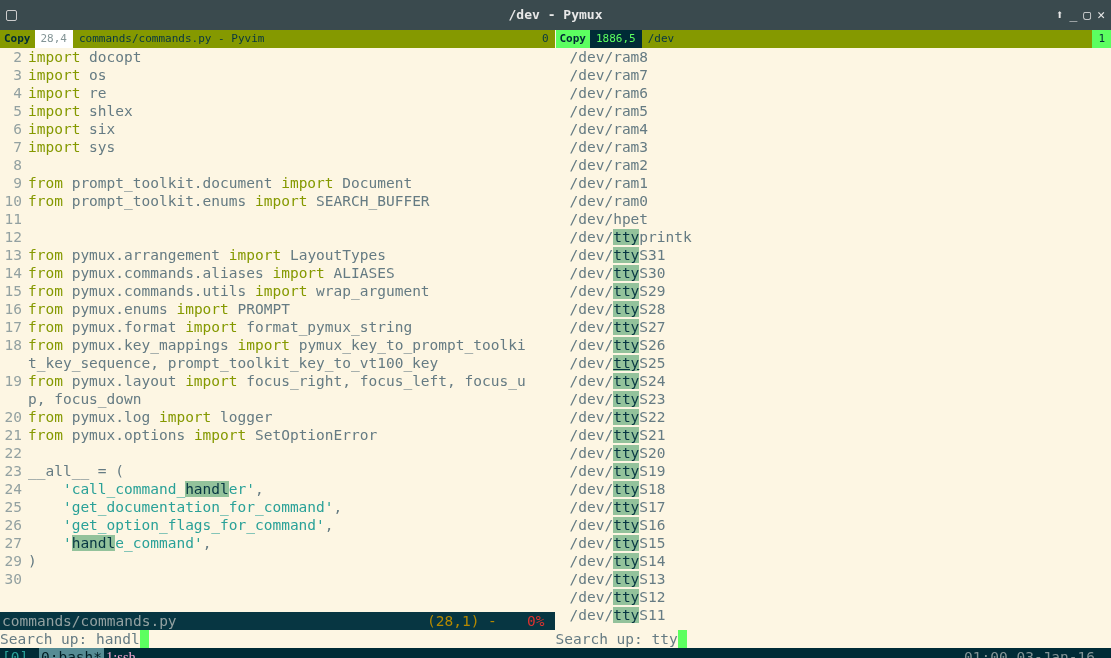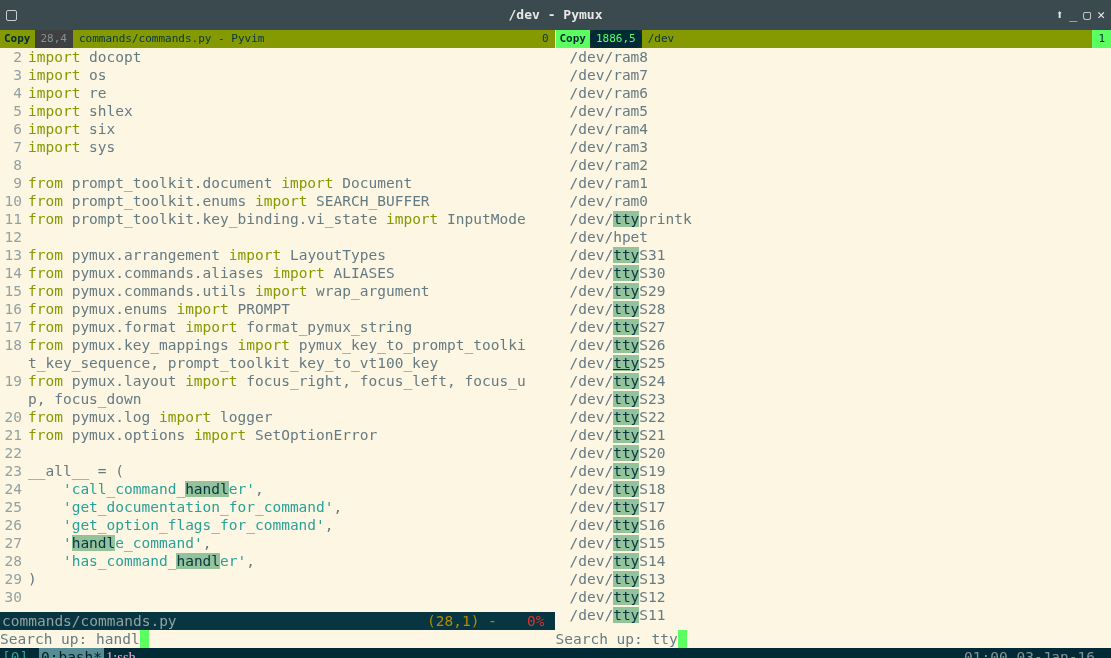--- a/index.html
+++ b/index.html
@@ -58,22 +58,22 @@
 
 .topbar {
   height: 18px;
   display: flex;
   font-size: 11px;
   line-height: 18px;
   white-space: pre;
 }
 .topbar .copybadge { background: #859900; color: #002b36; font-weight: bold; padding: 0 4px; }
 .topbar .copybadge.active { background: #5cff60; }
-.topbar .pos { background: #404040; color: #839496; padding: 0 6px; }
-.topbar .pos.active { background: #002b36; color: #5cff60; border-radius: 7px; }
+.topbar .pos { background: #ffffff; color: #839496; padding: 0 6px; }
+.topbar .pos.active { background: #002b36; color: #5cff60; }
 .topbar .filepath { background: #859900; color: #073642; flex: 1; padding: 0 6px; }
 .topbar .count { background: #859900; color: #073642; padding: 0 6px; text-align: right; }
 .topbar .count.active { background: #5cff60; color: #002b36; }
 
 .editor {
   flex: 1;
   background: #fdf6e3;
   color: #657b83;
   overflow: hidden;
   position: relative;
@@ -199,21 +199,20 @@
         <div class="codeline">
           <span class="gutter">9</span>
           <span class="linetext"><span class="kw">from</span><span> prompt_toolkit.document </span><span class="kw">import</span><span> Document</span></span>
         </div>
         <div class="codeline">
           <span class="gutter">10</span>
           <span class="linetext"><span class="kw">from</span><span> prompt_toolkit.enums </span><span class="kw">import</span><span> SEARCH_BUFFER</span></span>
         </div>
         <div class="codeline">
           <span class="gutter">11</span>
-          <span class="linetext"><span class="kw">from</span><span> prompt_toolkit.key_binding.vi_state </span><span class="kw">import</span><span> InputMode</span></span>
         </div>
         <div class="codeline">
           <span class="gutter">12</span>
           <span class="linetext"></span>
         </div>
         <div class="codeline">
           <span class="gutter">13</span>
           <span class="linetext"><span class="kw">from</span><span> pymux.arrangement </span><span class="kw">import</span><span> LayoutTypes</span></span>
         </div>
         <div class="codeline">
@@ -272,24 +271,20 @@
           <span class="gutter">25</span>
           <span class="linetext"><span>    </span><span class="str">'get_documentation_for_command'</span><span>,</span></span>
         </div>
         <div class="codeline">
           <span class="gutter">26</span>
           <span class="linetext"><span>    </span><span class="str">'get_option_flags_for_command'</span><span>,</span></span>
         </div>
         <div class="codeline">
           <span class="gutter">27</span>
           <span class="linetext"><span>    </span><span class="str">'</span><span class="hl">handl</span><span class="str">e_command'</span><span>,</span></span>
-        </div>
-        <div class="codeline">
-          <span class="gutter">28</span>
-          <span class="linetext"><span>    </span><span class="str">'has_command_</span><span class="hl">handl</span><span class="str">er'</span><span>,</span></span>
         </div>
         <div class="codeline">
           <span class="gutter">29</span>
           <span class="linetext"><span>)</span></span>
         </div>
         <div class="codeline">
           <span class="gutter">30</span>
           <span class="linetext"></span>
         </div>
       </div>
@@ -315,22 +310,22 @@
     <div class="devlist" id="devlist">
         <div class="devline"><span>/dev/ram8</span></div>
         <div class="devline"><span>/dev/ram7</span></div>
         <div class="devline"><span>/dev/ram6</span></div>
         <div class="devline"><span>/dev/ram5</span></div>
         <div class="devline"><span>/dev/ram4</span></div>
         <div class="devline"><span>/dev/ram3</span></div>
         <div class="devline"><span>/dev/ram2</span></div>
         <div class="devline"><span>/dev/ram1</span></div>
         <div class="devline"><span>/dev/ram0</span></div>
+        <div class="devline"><span>/dev/hpet</span></div>
         <div class="devline"><span>/dev/</span><span class="hl">tty</span><span>printk</span></div>
-        <div class="devline"><span>/dev/hpet</span></div>
         <div class="devline"><span>/dev/</span><span class="hl">tty</span><span>S31</span></div>
         <div class="devline"><span>/dev/</span><span class="hl">tty</span><span>S30</span></div>
         <div class="devline"><span>/dev/</span><span class="hl">tty</span><span>S29</span></div>
         <div class="devline"><span>/dev/</span><span class="hl">tty</span><span>S28</span></div>
         <div class="devline"><span>/dev/</span><span class="hl">tty</span><span>S27</span></div>
         <div class="devline"><span>/dev/</span><span class="hl">tty</span><span>S26</span></div>
         <div class="devline"><span>/dev/</span><span class="hl ul">tty</span><span>S25</span></div>
         <div class="devline"><span>/dev/</span><span class="hl">tty</span><span>S24</span></div>
         <div class="devline"><span>/dev/</span><span class="hl">tty</span><span>S23</span></div>
         <div class="devline"><span>/dev/</span><span class="hl">tty</span><span>S22</span></div>

